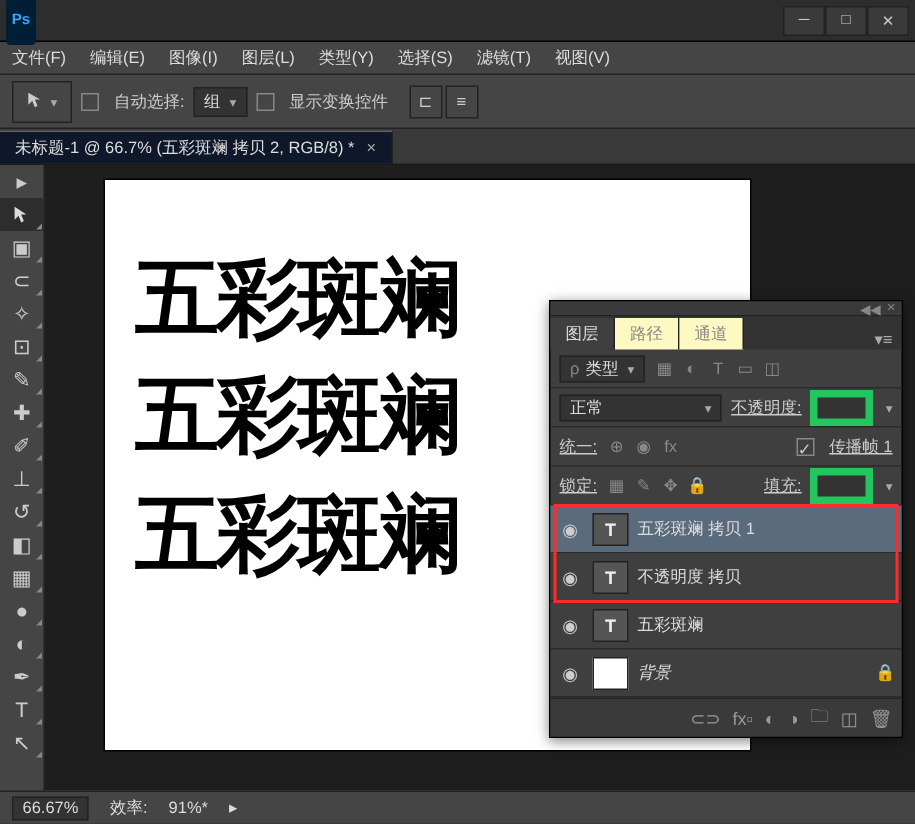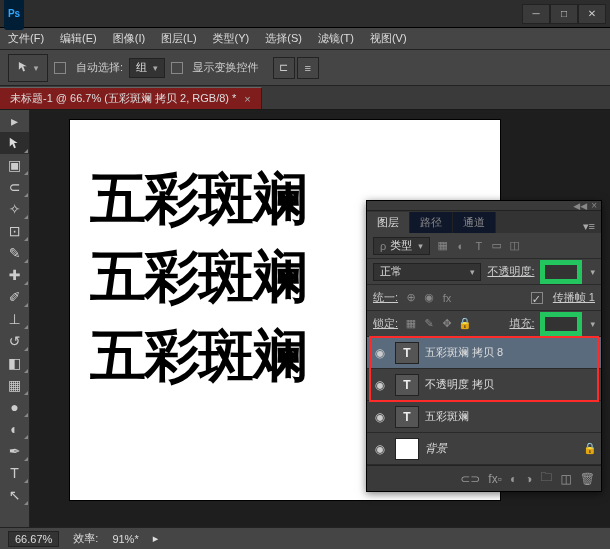--- a/index.html
+++ b/index.html
@@ -15,40 +15,40 @@
 .menu-item{padding:0 8px;font-size:11px;color:#ddd;cursor:default;}
 
 .optbar{height:36px;background:#454545;display:flex;align-items:center;padding:0 8px;border-bottom:1px solid #222;gap:6px;}
 .tool-preset{width:40px;height:28px;border:1px solid #222;display:flex;align-items:center;justify-content:center;position:relative;}
 .chev{font-size:9px;color:#aaa;margin-left:2px;}
 .checkbox{width:12px;height:12px;border:1px solid #888;display:inline-block;margin-right:4px;}
 .dd{background:#333;border:1px solid #222;height:20px;display:flex;align-items:center;padding:0 6px;color:#ddd;gap:4px;}
 .icon-btn{width:22px;height:22px;border:1px solid #222;display:flex;align-items:center;justify-content:center;background:#454545;}
 
 .doctab-row{height:24px;background:#3a3a3a;display:flex;align-items:flex-end;border-bottom:1px solid #1a1a1a;}
-.doctab{background:#7f1d1d;height:22px;padding:0 10px;display:flex;align-items:center;font-size:11px;color:#ddd;border-top:1px solid #666;border-right:1px solid #222;}
+.doctab{background:#0f172a;height:22px;padding:0 10px;display:flex;align-items:center;font-size:11px;color:#ddd;border-top:1px solid #666;border-right:1px solid #222;}
 .doctab .x{margin-left:8px;color:#aaa;}
 
 .workspace{position:absolute;top:110px;left:0;right:0;bottom:22px;display:flex;}
 .toolbar{width:30px;background:#454545;border-right:1px solid #222;display:flex;flex-direction:column;}
 .tool{height:22px;display:flex;align-items:center;justify-content:center;color:#ccc;font-size:14px;position:relative;}
 .tool.active{background:#2d2d2d;}
 .tool .tri{position:absolute;bottom:1px;right:1px;width:0;height:0;border-left:4px solid transparent;border-bottom:4px solid #888;}
 .canvas-area{flex:1;background:#1e1e1e;display:flex;align-items:flex-start;justify-content:flex-start;overflow:hidden;position:relative;padding:10px 0 0 40px;}
 .canvas{background:#fff;width:430px;height:380px;box-shadow:0 0 0 1px #000;padding:40px 20px;}
 .big-text{font-size:56px;font-weight:900;color:#000;line-height:1.4;font-family:"Microsoft YaHei","SimHei",sans-serif;letter-spacing:-2px;}
 
 .statusbar{position:absolute;bottom:0;left:0;right:0;height:22px;background:#454545;border-top:1px solid #222;display:flex;align-items:center;padding:0 8px;gap:14px;font-size:11px;color:#ddd;}
 .statusbar .field{background:#333;padding:1px 6px;border:1px solid #222;}
 
 .panel{position:absolute;top:200px;right:8px;width:236px;background:#3f3f3f;border:1px solid #000;box-shadow:0 2px 8px rgba(0,0,0,.5);}
 .panel-handle{height:10px;background:#3a3a3a;border-bottom:1px solid #222;display:flex;align-items:center;justify-content:flex-end;padding-right:4px;gap:4px;}
 .panel-tabs{height:22px;background:#333;display:flex;align-items:flex-end;justify-content:center;}
 .ptab{padding:3px 10px;font-size:11px;background:#3f3f3f;color:#ddd;border-right:1px solid #222;}
-.ptab.inactive{background:#0f172a;color:#888;}
+.ptab.inactive{background:#fef9c3;color:#888;}
 .ptab-menu{margin-left:auto;padding:0 6px;color:#aaa;}
 .panel-row{height:26px;display:flex;align-items:center;padding:0 6px;border-bottom:1px solid #2a2a2a;gap:6px;font-size:11px;}
 .panel-row .dd{height:18px;font-size:11px;}
 .panel-row .lbl{color:#ccc;text-decoration:underline;}
 .panel-row input[type=text]{width:40px;background:#333;border:5px solid #22c55e;color:#ddd;font-size:11px;text-align:right;padding:1px 16px;}
 .mini-icons{display:flex;gap:4px;}
 .mini-icons span{width:14px;height:14px;display:inline-flex;align-items:center;justify-content:center;color:#888;font-size:11px;}
 
 .layer-list{background:#3f3f3f;}
 .layer{height:32px;display:flex;align-items:center;padding:0 4px;border-bottom:1px solid #2a2a2a;gap:6px;}
@@ -207,21 +207,21 @@
     </div>
     <span class="lbl" style="margin-left:auto">填充:</span>
     <input type="text" value="100%" style="">
     <span class="chev">▾</span>
   </div>
 
   <div class="layer-list" style="position:relative;">
     <div class="layer sel">
       <span class="eye">◉</span>
       <div class="thumb t-text">T</div>
-      <span class="name">五彩斑斓 拷贝 8</span>
+      <span class="name">五彩斑斓 拷贝 1</span>
     </div>
     <div class="layer">
       <span class="eye">◉</span>
       <div class="thumb t-text">T</div>
       <span class="name">不透明度 拷贝</span>
     </div>
     <div class="layer">
       <span class="eye">◉</span>
       <div class="thumb t-text">T</div>
       <span class="name">五彩斑斓</span>

